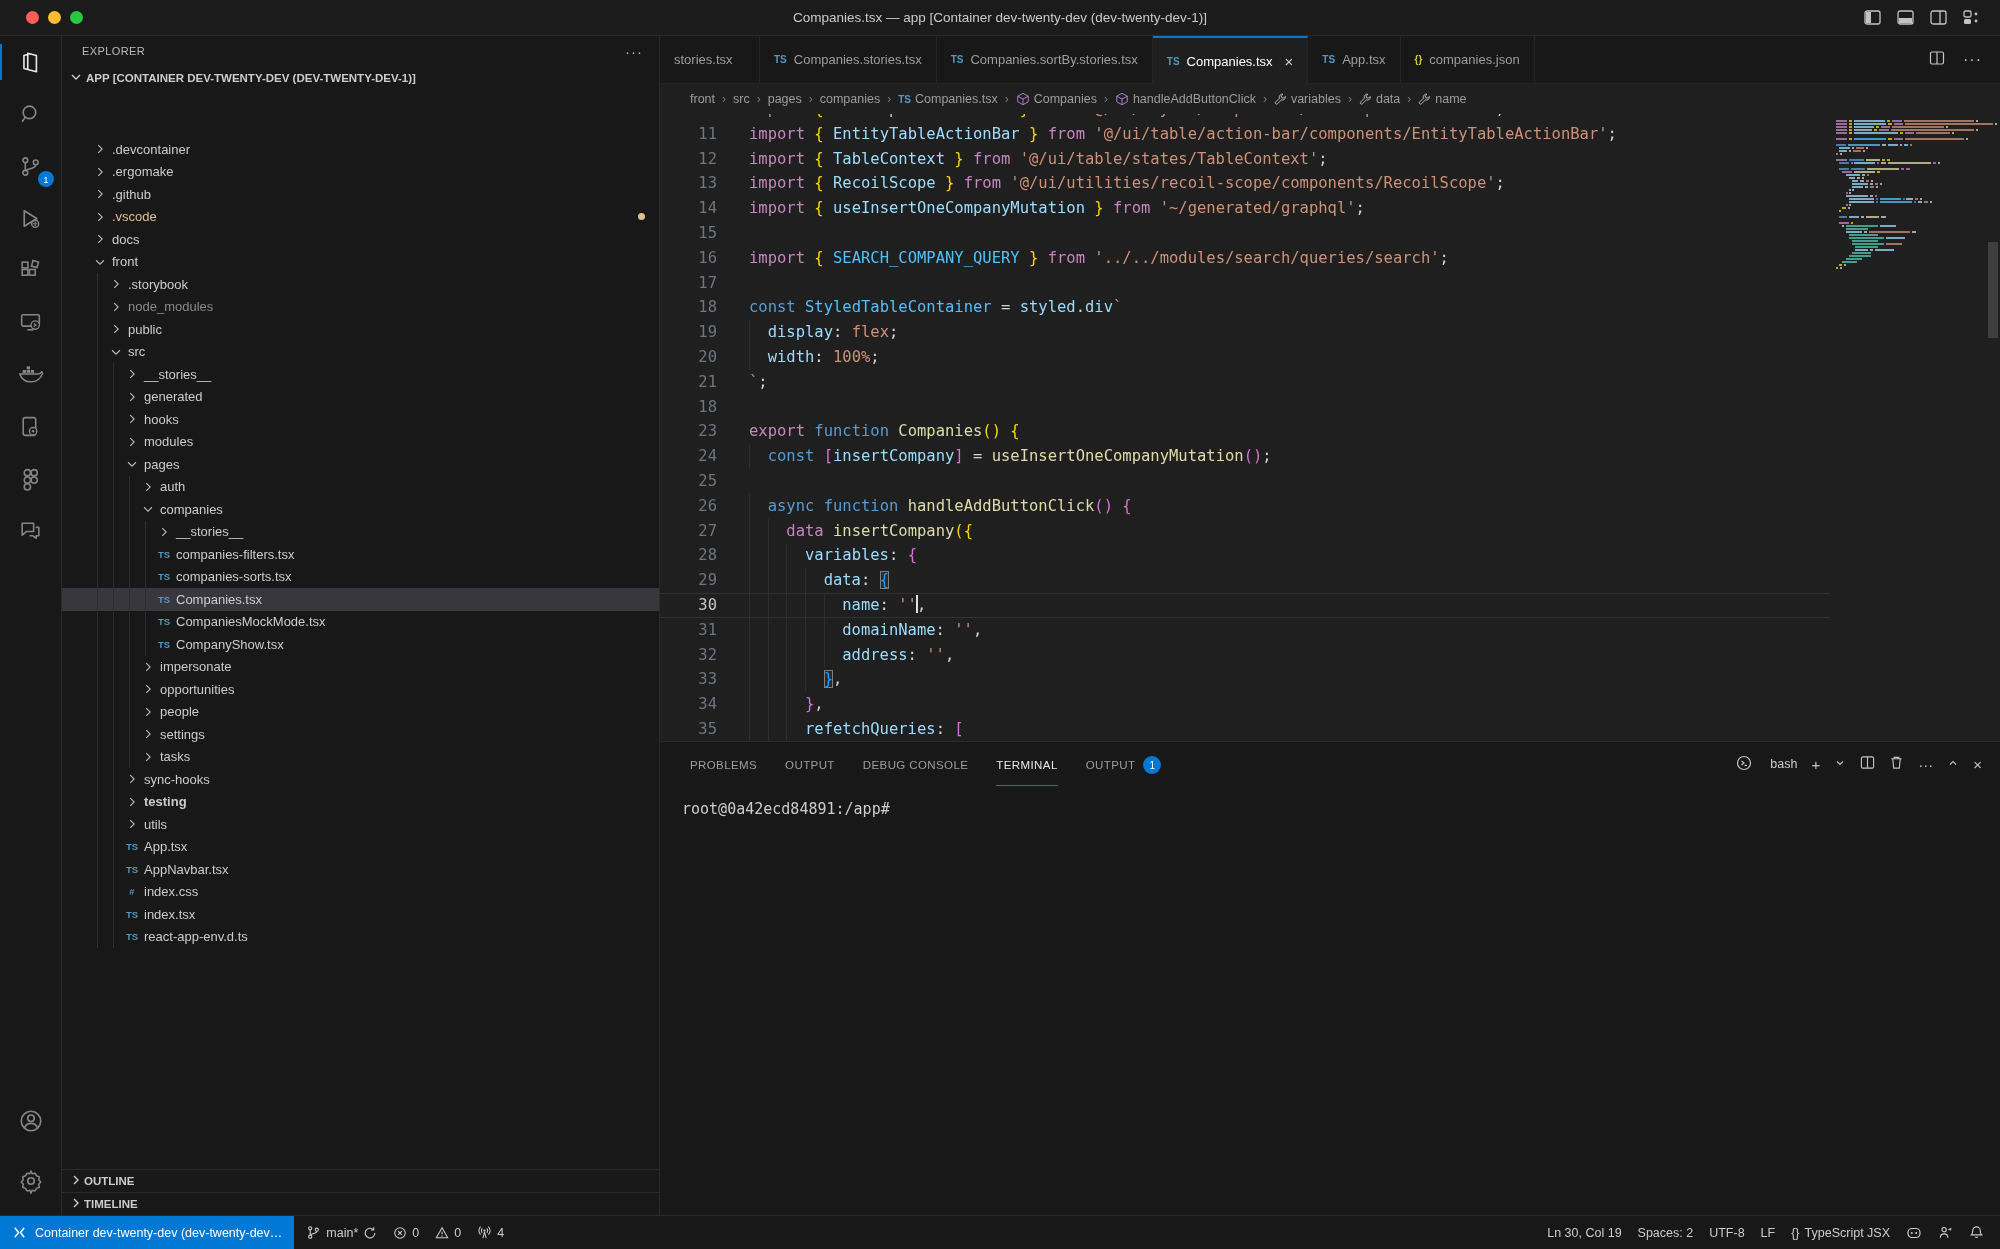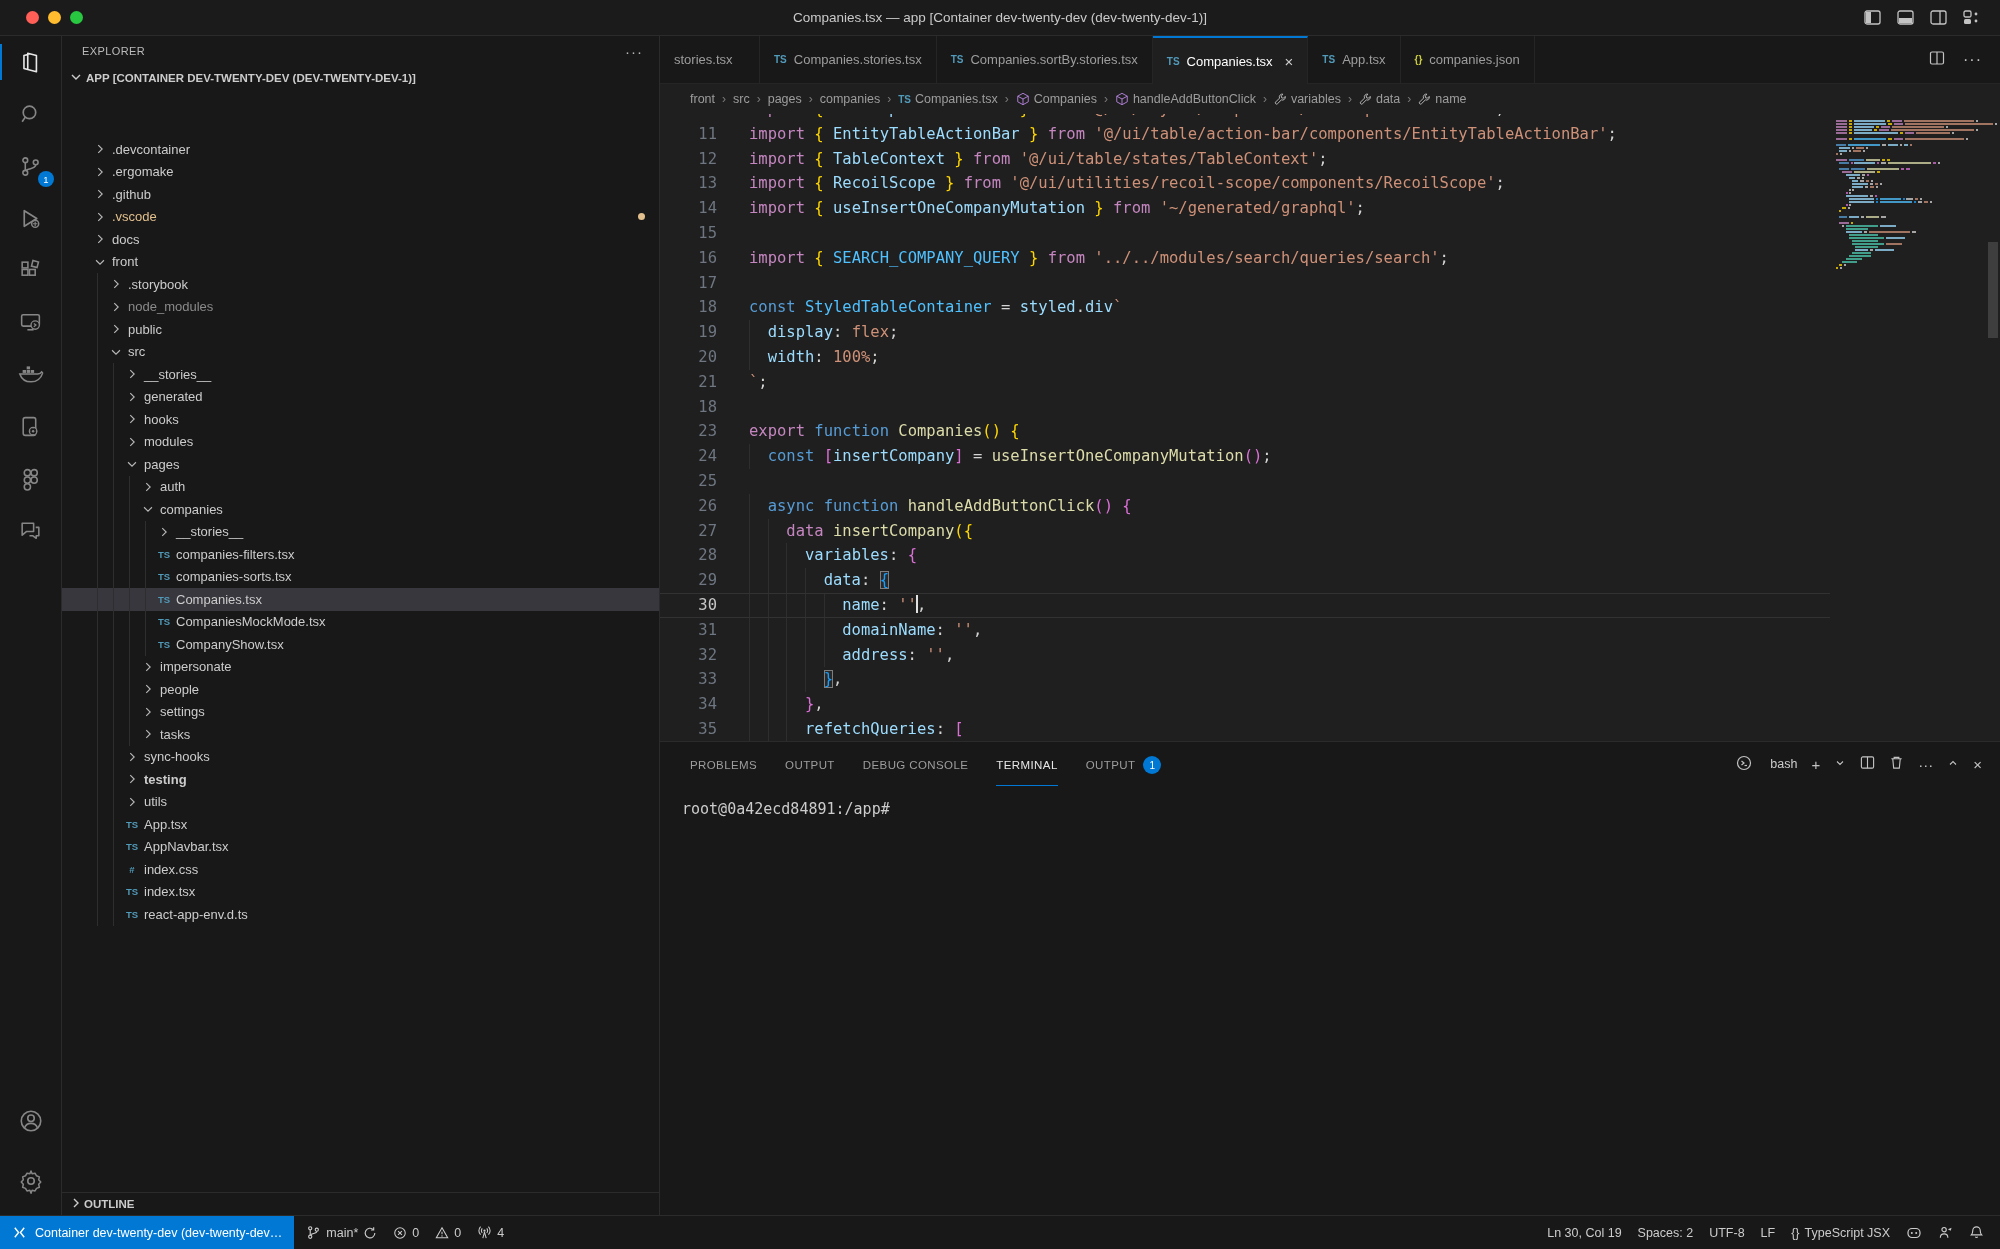--- a/index.html
+++ b/index.html
@@ -468,20 +468,31 @@
           </div>
           <div class="tree-row" style="padding-left: 78px;">
             <div class="guide" style="left: 35px;"></div>
             <div class="guide" style="left: 51px;"></div>
             <div class="guide" style="left: 67px;"></div>
             <span class="chev">
               <svg width="14" height="14" viewBox="0 0 16 16">
                 <polyline points="6,3.5 10.5,8 6,12.5" fill="none" stroke="#b8b8b8" stroke-width="1.3"></polyline>
               </svg>
             </span>
+            <span class="lbl">opportunities</span>
+          </div>
+          <div class="tree-row" style="padding-left: 78px;">
+            <div class="guide" style="left: 35px;"></div>
+            <div class="guide" style="left: 51px;"></div>
+            <div class="guide" style="left: 67px;"></div>
+            <span class="chev">
+              <svg width="14" height="14" viewBox="0 0 16 16">
+                <polyline points="6,3.5 10.5,8 6,12.5" fill="none" stroke="#b8b8b8" stroke-width="1.3"></polyline>
+              </svg>
+            </span>
             <span class="lbl">people</span>
           </div>
           <div class="tree-row" style="padding-left: 78px;">
             <div class="guide" style="left: 35px;"></div>
             <div class="guide" style="left: 51px;"></div>
             <div class="guide" style="left: 67px;"></div>
             <span class="chev">
               <svg width="14" height="14" viewBox="0 0 16 16">
                 <polyline points="6,3.5 10.5,8 6,12.5" fill="none" stroke="#b8b8b8" stroke-width="1.3"></polyline>
               </svg>
@@ -559,20 +570,26 @@
             <span class="ficon" style="color: rgb(81, 154, 186);">TS</span>
             <span class="lbl">react-app-env.d.ts</span>
           </div>
         </div>
       <div class="bottom-sections">
         <div class="bs-row">
           <span class="chev"><svg width="16" height="16" viewBox="0 0 16 16">
                 <polyline points="6,4 10,8 6,12" fill="none" stroke="#cccccc" stroke-width="1.4"></polyline>
               </svg></span>
           <span>OUTLINE</span>
+        </div>
+        <div class="bs-row">
+          <span class="chev"><svg width="16" height="16" viewBox="0 0 16 16">
+                <polyline points="6,4 10,8 6,12" fill="none" stroke="#cccccc" stroke-width="1.4"></polyline>
+              </svg></span>
+          <span>TIMELINE</span>
         </div>
       </div>
     </div>
 
     <div class="editor-col">
       <div class="tabbar" id="tabbar">
           <div class="tab partial">
             <span>stories.tsx</span>
           </div>
           <div class="tab">

